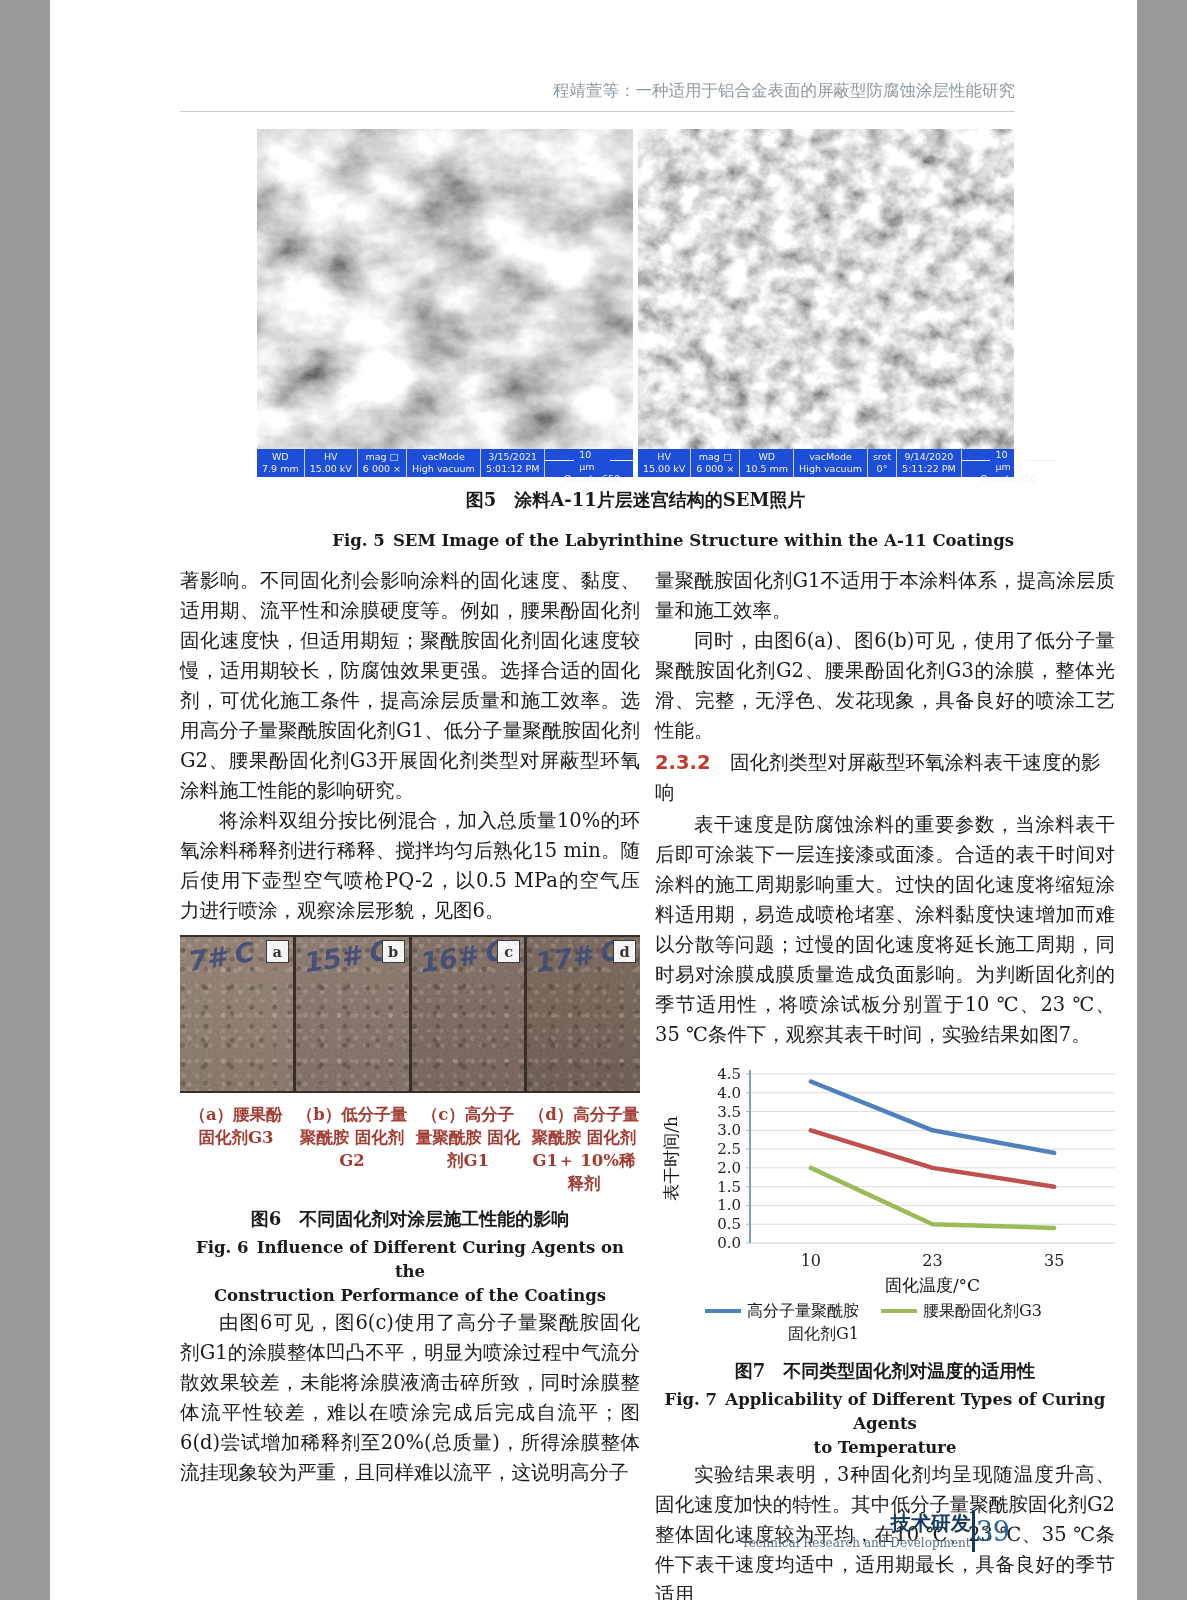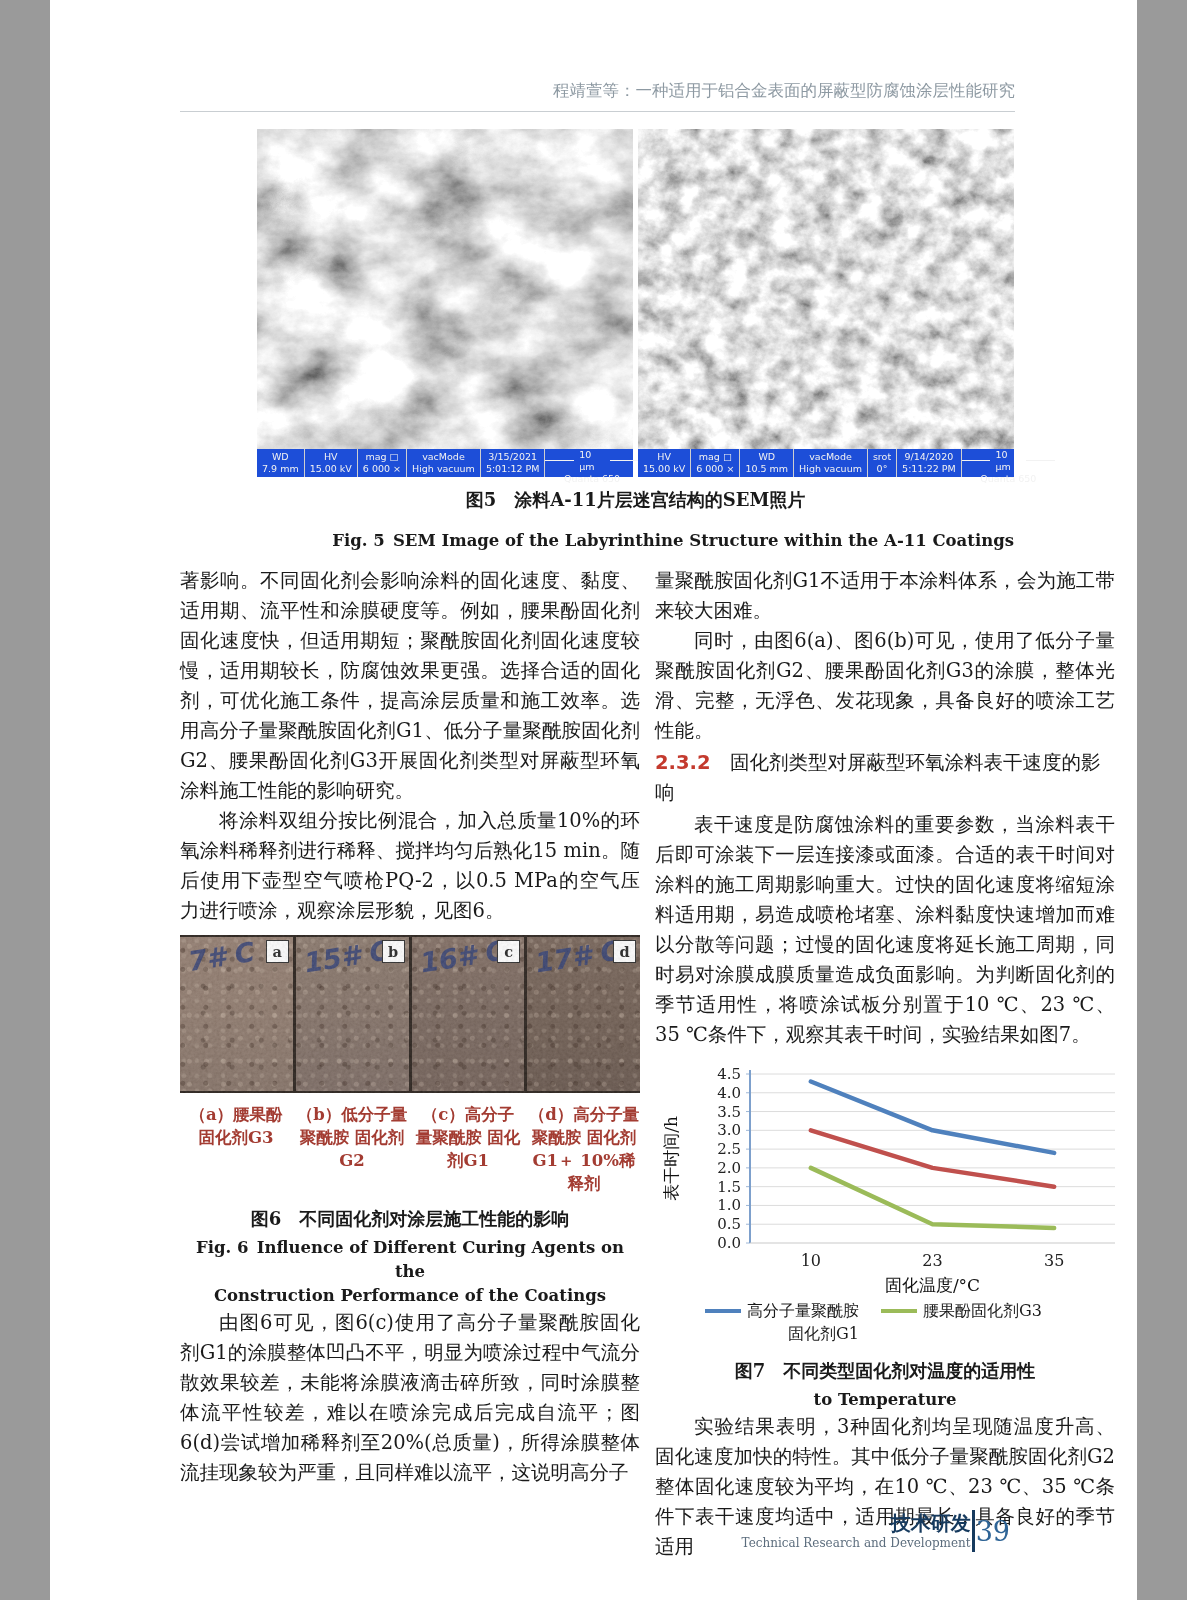--- a/index.html
+++ b/index.html
@@ -239,21 +239,21 @@
       <div class="fig6cap-zh">图6　不同固化剂对涂层施工性能的影响</div>
       <div class="fig6cap-en">
         <div>Fig. 6 Influence of Different Curing Agents on the</div>
         <div>Construction Performance of the Coatings</div>
       </div>
 
       <p class="ind mt26">由图6可见，图6(c)使用了高分子量聚酰胺固化剂G1的涂膜整体凹凸不平，明显为喷涂过程中气流分散效果较差，未能将涂膜液滴击碎所致，同时涂膜整体流平性较差，难以在喷涂完成后完成自流平；图6(d)尝试增加稀释剂至20%(总质量)，所得涂膜整体流挂现象较为严重，且同样难以流平，这说明高分子</p>
     </div>
 
     <div class="col">
-      <p>量聚酰胺固化剂G1不适用于本涂料体系，会为施工带来较大困难。</p>
+      <p>量聚酰胺固化剂G1不适用于本涂料体系，提高涂层质量和施工效率。</p>
       <p class="ind">同时，由图6(a)、图6(b)可见，使用了低分子量聚酰胺固化剂G2、腰果酚固化剂G3的涂膜，整体光滑、完整，无浮色、发花现象，具备良好的喷涂工艺性能。</p>
       <div class="h232">
         <span class="num">2.3.2</span><span>　固化剂类型对屏蔽型环氧涂料表干速度的影响</span>
       </div>
       <p class="ind">表干速度是防腐蚀涂料的重要参数，当涂料表干后即可涂装下一层连接漆或面漆。合适的表干时间对涂料的施工周期影响重大。过快的固化速度将缩短涂料适用期，易造成喷枪堵塞、涂料黏度快速增加而难以分散等问题；过慢的固化速度将延长施工周期，同时易对涂膜成膜质量造成负面影响。为判断固化剂的季节适用性，将喷涂试板分别置于10 ℃、23 ℃、35 ℃条件下，观察其表干时间，实验结果如图7。</p>
 
       <div class="chart-wrap">
         <svg viewBox="0 0 470 235" width="470" height="235">
             <line x1="91" x2="95" y1="183" y2="183" stroke="#9db6d6" stroke-width="1"></line>
             <text x="86" y="188" text-anchor="end" class="ytick">0.0</text>
@@ -302,20 +302,21 @@
           </div>
           <div class="legend-item">
             <span class="legend-swatch" style="background: rgb(155, 187, 89);"></span>
             <span>腰果酚固化剂G3</span>
           </div>
         </div>
       </div>
 
       <div class="fig7cap-zh">图7　不同类型固化剂对温度的适用性</div>
       <div class="fig7cap-en">
+        <div>Fig. 7 Applicability of Different Types of Curing Agents</div>
         <div>to Temperature</div>
       </div>
 
       <p class="ind mt20">实验结果表明，3种固化剂均呈现随温度升高、固化速度加快的特性。其中低分子量聚酰胺固化剂G2整体固化速度较为平均，在10 ℃、23 ℃、35 ℃条件下表干速度均适中，适用期最长，具备良好的季节适用</p>
     </div>
   </div>
 
   <div class="footer">
     <div class="ftext">
       <div class="fzh">技术研发</div>

